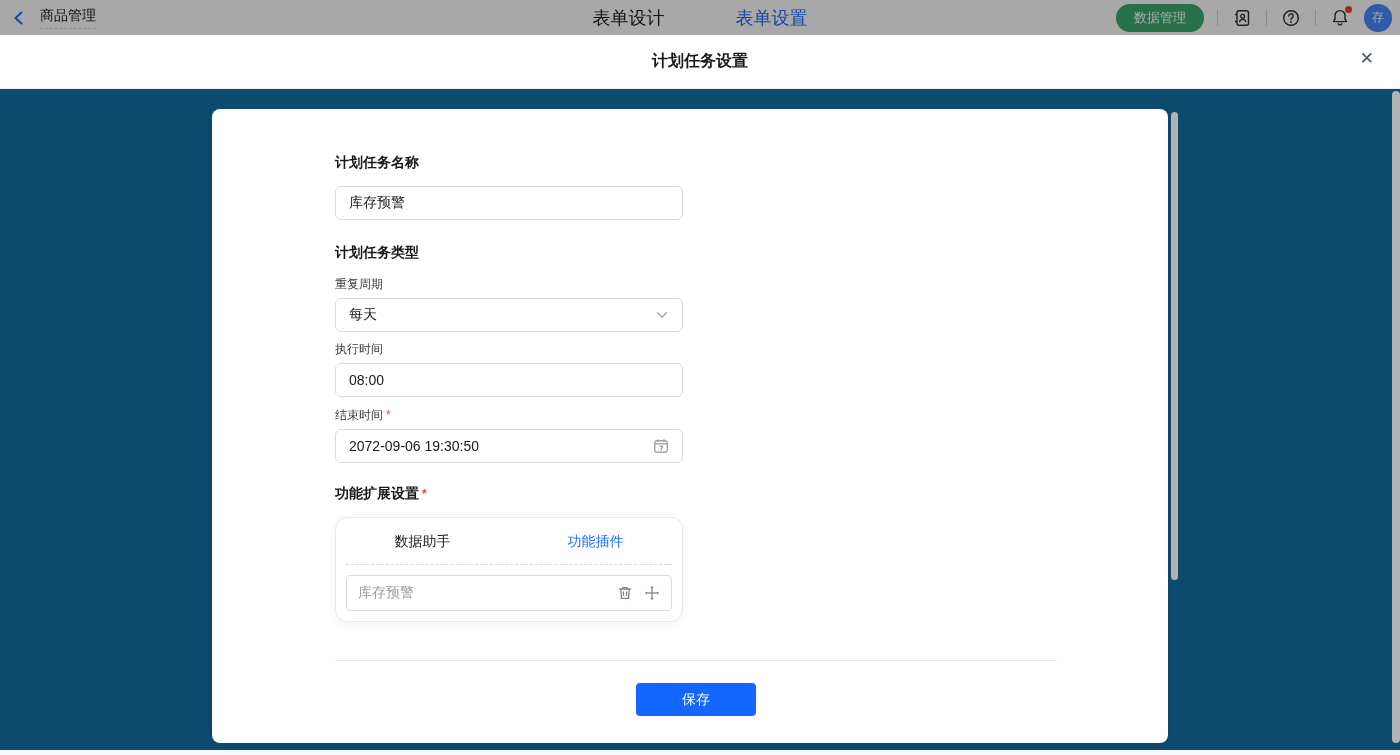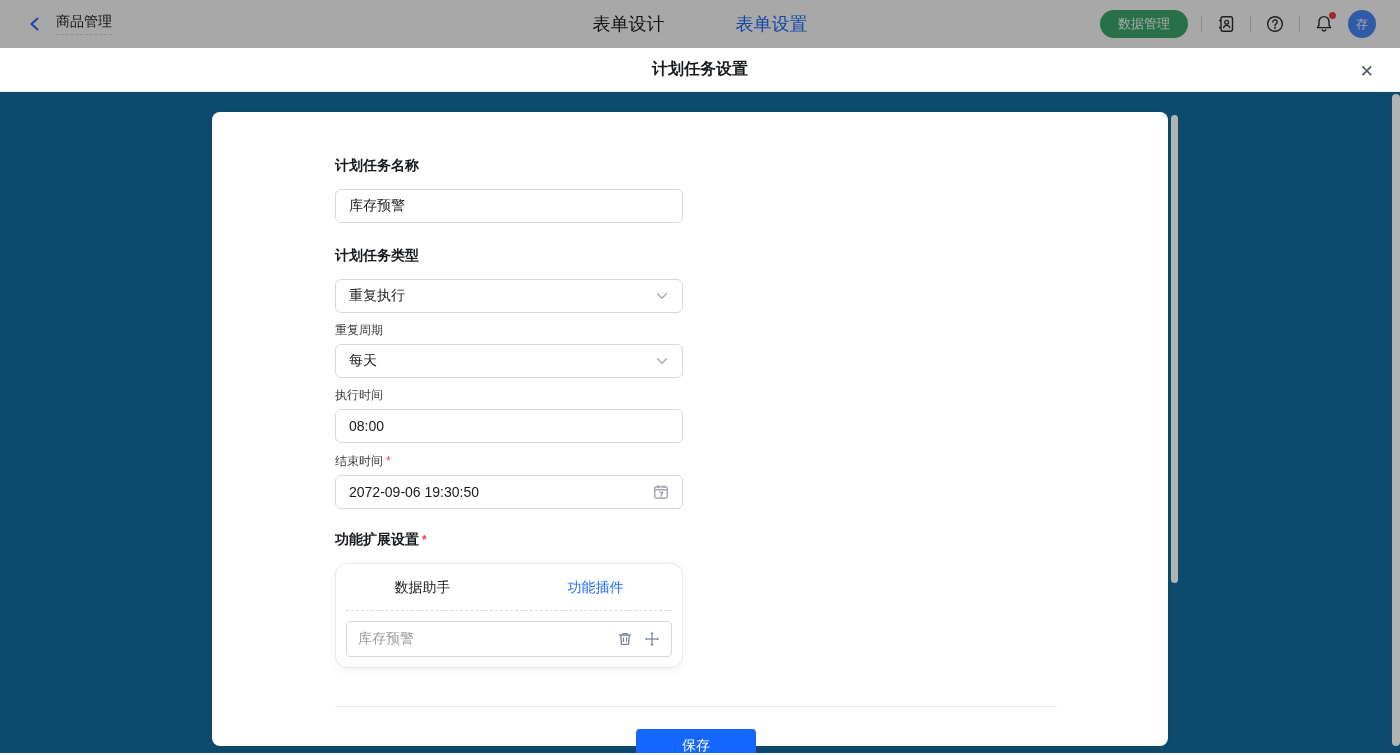--- a/index.html
+++ b/index.html
@@ -1,21 +1,21 @@
 <!DOCTYPE html>
 <html><head>
 <meta charset="utf-8">
 <style>
   * { margin:0; padding:0; box-sizing:border-box; }
   html,body { width:1400px; height:755px; overflow:hidden; background:#f7f8fa;
               font-family:"Liberation Sans","DejaVu Sans",sans-serif; }
 
   
-  .app-header{ position:relative; height:48px; background:#ffffff;
-               display:flex; align-items:center; padding:0 24px;gap:27px; }
+  .app-header{ position:relative; height:35px; background:#ffffff;
+               display:flex; align-items:center; padding:0 8px;gap:27px; }
   .hdr-left{ display:flex; align-items:center; gap:10px; }
   .hdr-title{ font-size:14px; color:#171a1d; padding-bottom:3px;
               border-bottom:1px dashed #d9d9d9; }
   .hdr-tabs{ position:absolute; left:50%; transform:translateX(-50%);
              display:flex; gap:71px; }
   .hdr-tab{ font-size:18px; color:#171a1d; cursor:pointer; }
   .hdr-tab.active{ color:#1f6bff; }
   .hdr-right{ margin-left:auto; display:flex; align-items:center; gap:13px; }
   .pill-btn{ height:28px; line-height:28px; padding:0 18px; border-radius:14px;
              background:#3dab6e; color:#fff; font-size:13px; border:none; cursor:pointer; }
@@ -24,21 +24,21 @@
              justify-content:center; cursor:pointer; }
   .bell-wrap{ position:relative; }
   .bell-dot{ position:absolute; top:-1px; right:-1px; width:7px; height:7px;
              border-radius:50%; background:#f53f3f; }
   .avatar{ width:28px; height:28px; border-radius:50%; background:#4889ff;
            color:#fff; font-size:12px; display:flex; align-items:center;
            justify-content:center; cursor:pointer; }
   .header-dim{ position:absolute; inset:0; background:rgba(0,0,0,0.34); z-index:5; }
 
   
-  .modal-header{ position:relative; height:44px; background:#fff;
+  .modal-header{ position:relative; height:54px; background:#fff;
                  border-bottom:1px solid #ececec; display:flex;
                  align-items:center; justify-content:center; }
   .modal-title{ font-size:16px; font-weight:700; color:#171a1d; }
   .modal-close{ position:absolute; right:26px; top:13px; font-size:17px;
                 color:#4e5969; cursor:pointer; line-height:22px; }
 
   
   .modal-body{ position:relative; height:661px; background:#0c4a6e; overflow:hidden; }
   .card{ position:absolute; left:212px; top:20px; width:956px; height:634px;
          background:#fff; border-radius:8px; box-shadow:0 1px 6px rgba(0,0,0,0.05);
@@ -138,28 +138,20 @@
 <div class="modal-body">
   <div class="card">
     <div class="content">
 
       <div class="label-bold">计划任务名称</div>
       <div class="tbox col mb24">
         <span>库存预警</span>
       </div>
 
       <div class="label-bold">计划任务类型</div>
-      <div class="tbox col mb9">
-        <span>重复执行</span>
-        <span class="chev">
-          <svg width="14" height="14" viewBox="0 0 16 16">
-            <path d="M3 5.5 L8 10.5 L13 5.5" fill="none" stroke="#a6a6a6" stroke-width="1.5" stroke-linecap="round" stroke-linejoin="round"></path>
-          </svg>
-        </span>
-      </div>
 
       <div class="label-small">重复周期</div>
       <div class="tbox col mb9">
         <span>每天</span>
         <span class="chev">
           <svg width="14" height="14" viewBox="0 0 16 16">
             <path d="M3 5.5 L8 10.5 L13 5.5" fill="none" stroke="#a6a6a6" stroke-width="1.5" stroke-linecap="round" stroke-linejoin="round"></path>
           </svg>
         </span>
       </div>

